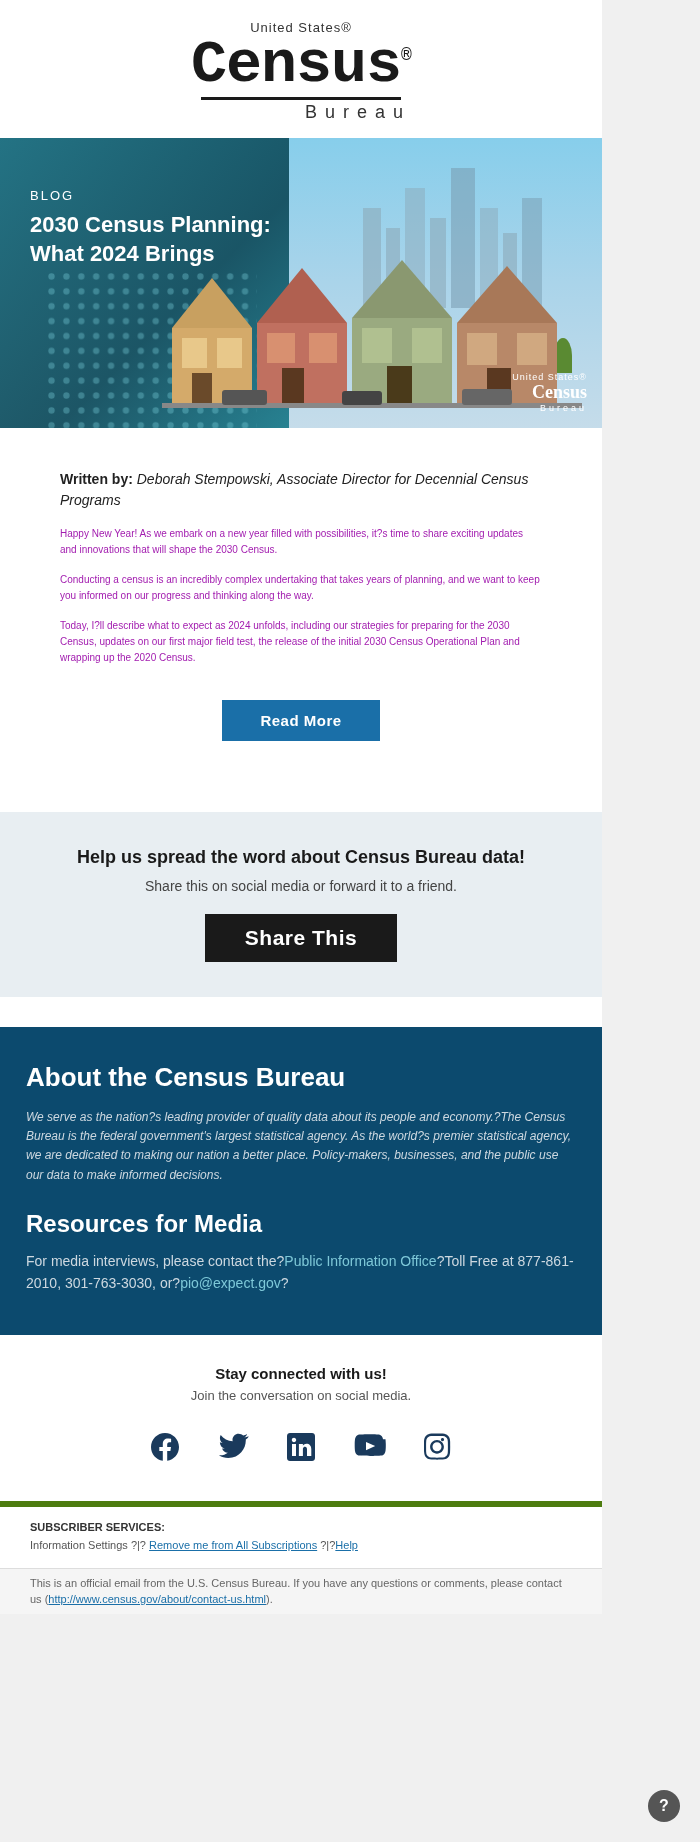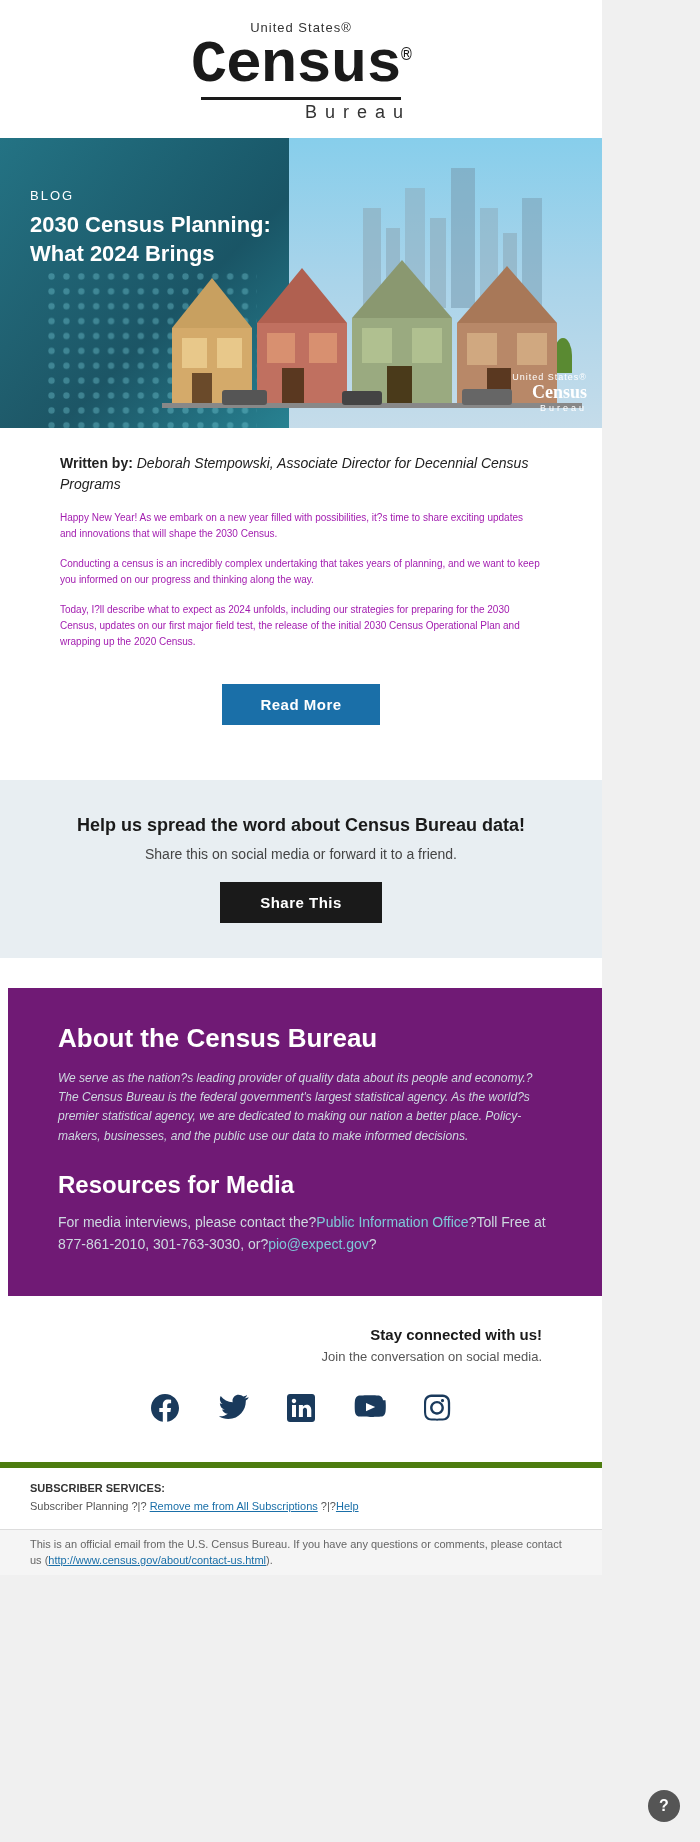--- a/index.html
+++ b/index.html
@@ -70,21 +70,21 @@
       font-family: Georgia, serif;
     }
     .watermark-bureau {
       font-size: 9px;
       color: white;
       letter-spacing: 3px;
     }
 
     
     .content {
-      padding: 25px 60px;
+      padding: 41px 60px;
       background: #fff;
     }
     .written-by {
       font-size: 14px;
       margin-bottom: 15px;
       color: #222;
       line-height: 1.5;
     }
     .written-by strong {
       font-weight: bold;
@@ -131,40 +131,39 @@
     }
     .share-subtext {
       font-size: 14px;
       color: #444;
       margin-bottom: 20px;
     }
     .btn-share {
       background: #1a1a1a;
       color: white;
       padding: 12px 40px;
-      font-size: 15px;
+      font-size: 21px;
       font-weight: bold;
       border: none;
       cursor: pointer;
       display: inline-block;
       letter-spacing: 0.5px;
     }
 
     
     .spacer {
       height: 30px;
       background: #fff;
     }
 
     
     .about-section {
-      background: #701a75;
-      color: white;
-      padding: 35px 50px 40px;
-      margin-left: 8px;
+      background: #0c4a6e;
+      color: white;
+      padding: 35px 26px 40px;
     }
     .about-heading {
       font-size: 26px;
       font-weight: bold;
       color: white;
       margin-bottom: 15px;
     }
     .about-text {
       font-size: 12px;
       color: #cdd8e0;
@@ -185,21 +184,21 @@
     }
     .resources-text a {
       color: #7ec8d8;
       text-decoration: none;
     }
 
     
     .social-section {
       background: #fff;
       padding: 30px 60px;
-      text-align: right;
+      text-align: center;
     }
     .stay-connected {
       font-size: 15px;
       font-weight: bold;
       color: #1a1a1a;
       margin-bottom: 6px;
     }
     .join-conversation {
       font-size: 13px;
       color: #555;
@@ -439,21 +438,21 @@
           <path d="M18 4.5c-3.7 0-4.1 0-5.5.1-1.4.1-2.3.3-3.1.6-.9.3-1.6.8-2.3 1.5-.7.7-1.2 1.4-1.5 2.3-.3.8-.5 1.7-.6 3.1C5 13.5 5 13.9 5 17.6s0 4.1.1 5.5c.1 1.4.3 2.3.6 3.1.3.9.8 1.6 1.5 2.3.7.7 1.4 1.2 2.3 1.5.8.3 1.7.5 3.1.6 1.4.1 1.8.1 5.5.1s4.1 0 5.5-.1c1.4-.1 2.3-.3 3.1-.6.9-.3 1.6-.8 2.3-1.5.7-.7 1.2-1.4 1.5-2.3.3-.8.5-1.7.6-3.1.1-1.4.1-1.8.1-5.5s0-4.1-.1-5.5c-.1-1.4-.3-2.3-.6-3.1-.3-.9-.8-1.6-1.5-2.3-.7-.7-1.4-1.2-2.3-1.5-.8-.3-1.7-.5-3.1-.6-1.4-.1-1.8-.1-5.5-.1zm0 2.4c3.6 0 4 0 5.4.1 1.3.1 2 .3 2.4.5.6.2 1 .5 1.5 1 .5.5.8.9 1 1.5.2.4.4 1.1.5 2.4.1 1.4.1 1.8.1 5.4s0 4-.1 5.4c-.1 1.3-.3 2-.5 2.4-.2.6-.5 1-1 1.5-.5.5-.9.8-1.5 1-.4.2-1.1.4-2.4.5-1.4.1-1.8.1-5.4.1s-4 0-5.4-.1c-1.3-.1-2-.3-2.4-.5-.6-.2-1-.5-1.5-1-.5-.5-.8-.9-1-1.5-.2-.4-.4-1.1-.5-2.4-.1-1.4-.1-1.8-.1-5.4s0-4 .1-5.4c.1-1.3.3-2 .5-2.4.2-.6.5-1 1-1.5.5-.5.9-.8 1.5-1 .4-.2 1.1-.4 2.4-.5 1.4-.1 1.8-.1 5.4-.1zm0 4c-3.8 0-6.9 3.1-6.9 6.9s3.1 6.9 6.9 6.9 6.9-3.1 6.9-6.9-3.1-6.9-6.9-6.9zm0 11.4c-2.5 0-4.5-2-4.5-4.5s2-4.5 4.5-4.5 4.5 2 4.5 4.5-2 4.5-4.5 4.5zm7.1-11.7c0 .9-.7 1.6-1.6 1.6s-1.6-.7-1.6-1.6.7-1.6 1.6-1.6 1.6.7 1.6 1.6z"></path>
         </svg>
       </div>
     </div>
   </div>
 
   <div class="subscriber-section">
     <span class="subscriber-label">SUBSCRIBER SERVICES:</span>
     <br>
     <span class="subscriber-text">
-      <span>Subscriber Planning ?|? </span><a href="#">Remove me from All Subscriptions</a><span> ?|?</span><a href="#">Help</a>
+      <span>Information Settings ?|? </span><a href="#">Remove me from All Subscriptions</a><span> ?|?</span><a href="#">Help</a>
     </span>
   </div>
 
   <div class="footer">
     <p class="footer-text">
       This is an official email from the U.S. Census Bureau. If you have any questions or comments, please contact us
       (<a href="#">http://www.census.gov/about/contact-us.html</a>).
     </p>
   </div>
 

